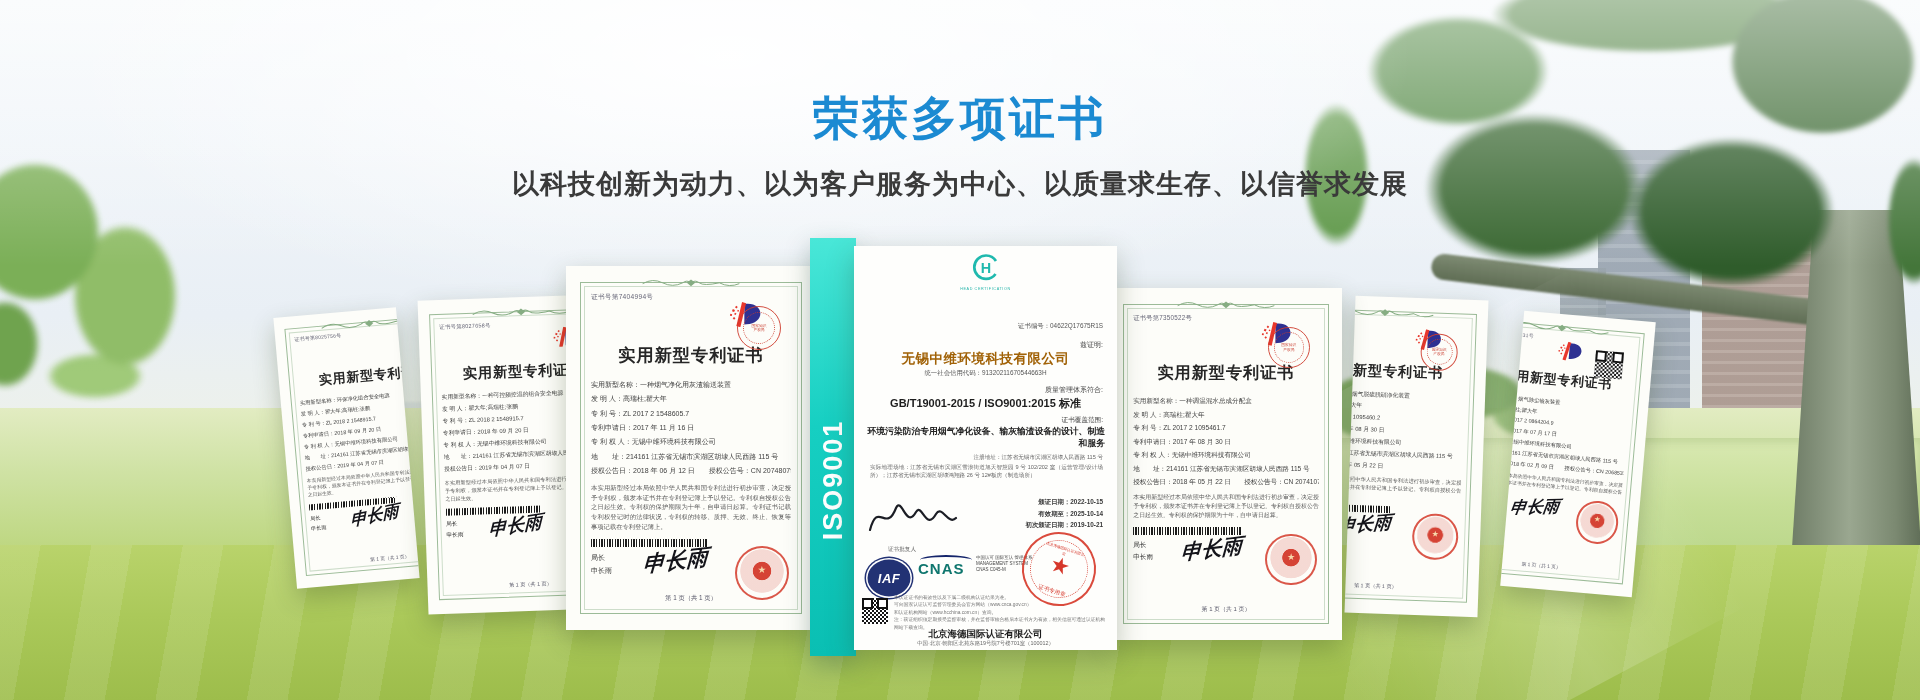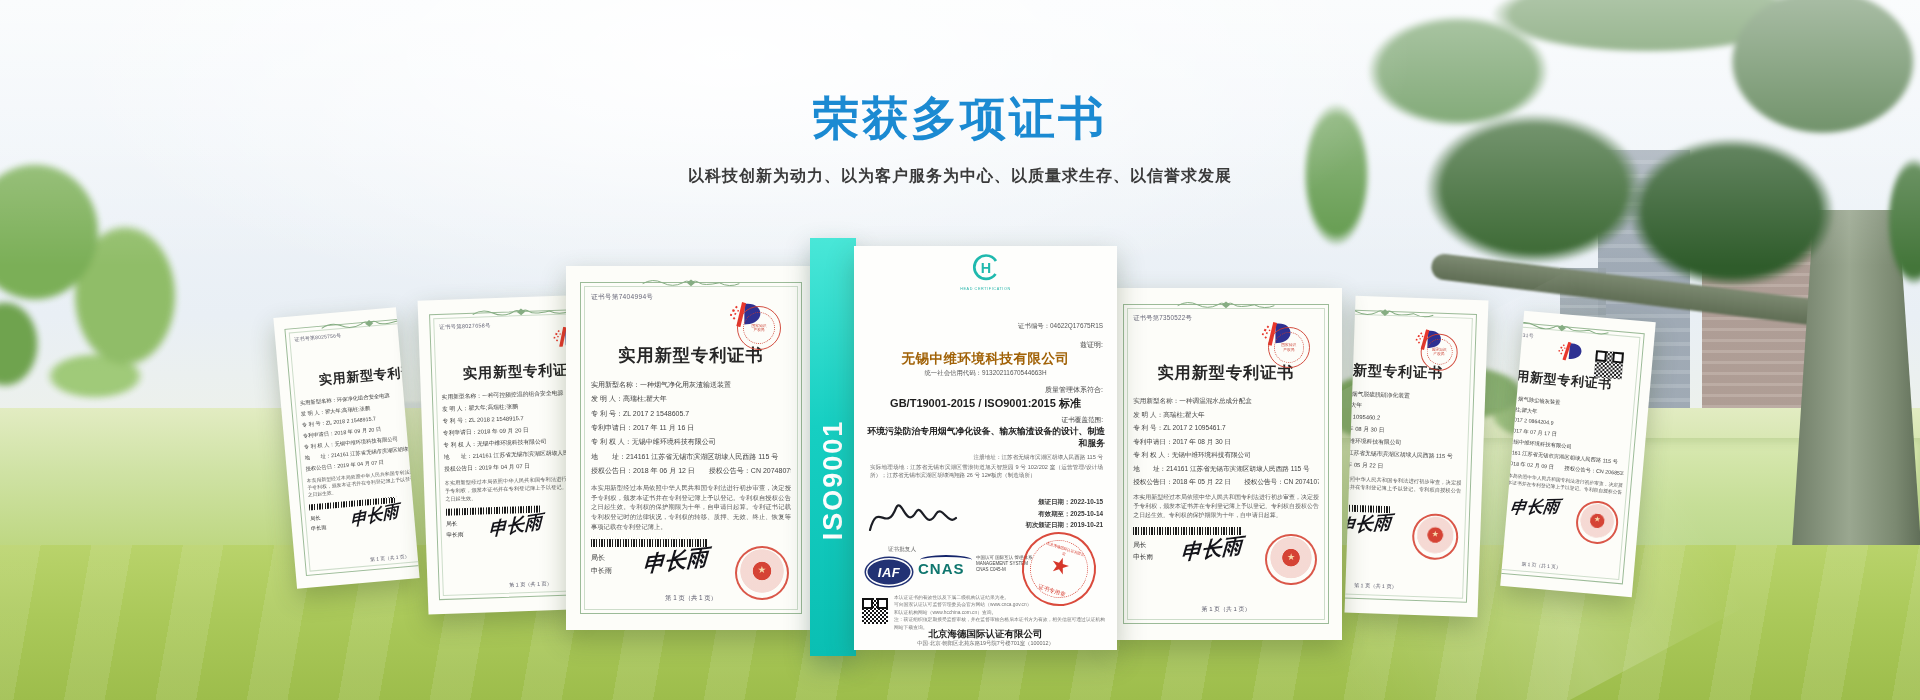--- a/index.html
+++ b/index.html
@@ -51,21 +51,21 @@
   .lawn-fore{position:absolute;left:0;top:545px;width:1920px;height:155px;
     background:linear-gradient(180deg,#b9d36b 0%,#abc95a 45%,#9dbd4b 100%);}
   .lawn-fore::after{content:"";position:absolute;inset:0;background:repeating-linear-gradient(100deg,rgba(255,255,255,.10) 0 40px,rgba(255,255,255,0) 40px 90px);}
   .beam{position:absolute;left:1280px;top:300px;width:560px;height:380px;transform:rotate(-28deg);opacity:.20;background:linear-gradient(90deg,transparent,#ffffff 40%,transparent 70%);}
   .haze{position:absolute;inset:0;background:
       radial-gradient(ellipse 1100px 420px at 38% 8%,rgba(255,255,255,.95) 0%,rgba(255,255,255,0) 62%),
       linear-gradient(180deg,rgba(255,255,255,.55) 0%,rgba(255,255,255,0) 38%);}
 
   
   .title{position:absolute;left:0;right:0;top:88px;text-align:center;font-size:46px;font-weight:800;color:#1b8ad2;letter-spacing:3px;z-index:12;}
-  .subtitle{position:absolute;left:0;right:0;top:166px;text-align:center;font-size:16px;font-weight:600;color:#3a3a3a;letter-spacing:1px;z-index:12;}
+  .subtitle{position:absolute;left:0;right:0;top:166px;text-align:center;font-size:27px;font-weight:600;color:#3a3a3a;letter-spacing:1px;z-index:12;}
 
   
   .pc{position:absolute;background:#fdfdf9;box-shadow:0 10px 24px rgba(55,75,35,.30);overflow:hidden;}
   .pc-in{position:absolute;top:0;bottom:0;}
   .pc-frame{position:absolute;inset:4.5% 5.5%;border:1px solid #9cbb98;pointer-events:none;}
   .pc-frame::before{content:"";position:absolute;inset:3px;border:1px solid #cdddca;}
   .pc-orn{position:absolute;top:3%;left:50%;transform:translateX(-50%);width:52%;height:10px;color:#86ad83;}
   .pc-body{position:absolute;inset:7.5% 10% 5% 10%;}
   .pc-no{font-size:.95em;color:#667;letter-spacing:.04em;}
   .pc-logo{position:absolute;top:1.2em;right:14%;width:5em;height:3.6em;}
@@ -118,21 +118,21 @@
   .cc-credit{top:123px;text-align:center;font-size:6.4px;color:#555;}
   .cc-conform{top:139px;right:14px;left:auto;font-size:7px;color:#444;text-align:right;}
   .cc-standard{top:150px;text-align:center;font-weight:800;font-size:11px;color:#1d1d1d;}
   .cc-scopelabel{top:170px;right:14px;left:auto;font-size:6.6px;color:#444;text-align:right;}
   .cc-scope{top:180px;left:12px;right:12px;font-weight:800;font-size:8.8px;color:#222;text-align:right;line-height:1.35;}
   .cc-addr1{top:208px;left:16px;right:14px;font-size:5.6px;color:#666;text-align:right;}
   .cc-addr2{top:217px;left:16px;right:14px;font-size:5.6px;color:#666;text-align:justify;line-height:1.5;}
   .cc-dates{top:250px;right:14px;left:auto;text-align:right;font-size:6.4px;font-weight:700;color:#3a3a3a;line-height:1.8;}
   .cc-sigsvg{position:absolute;left:10px;top:244px;width:96px;height:52px;}
   .cc-signlabel{top:300px;left:34px;right:auto;font-size:5.6px;color:#555;}
-  .iaf{position:absolute;left:12px;top:312px;width:46px;height:28px;border-radius:50%;background:#223274;box-shadow:inset 0 0 0 1.5px #fff,0 0 0 1.5px #223274;display:flex;align-items:center;justify-content:center;color:#fff;font-weight:800;font-style:italic;font-size:13px;letter-spacing:.5px;}
+  .iaf{position:absolute;left:12px;top:312px;width:46px;height:40px;border-radius:50%;background:#223274;box-shadow:inset 0 0 0 1.5px #fff,0 0 0 1.5px #223274;display:flex;align-items:center;justify-content:center;color:#fff;font-weight:800;font-style:italic;font-size:13px;letter-spacing:.5px;}
   .cnas{position:absolute;left:64px;top:314px;font-weight:800;font-size:15px;color:#0f766e;letter-spacing:1px;}
   .cnas::before{content:"";position:absolute;left:2px;top:-5px;width:52px;height:8px;border-top:2px solid #15256b;border-radius:50%;}
   .cnas-cap{position:absolute;left:122px;top:308px;font-size:5px;color:#444;line-height:1.35;transform:scale(.9);transform-origin:left top;}
   .cc-seal{position:absolute;left:168px;top:286px;width:70px;height:70px;border-radius:50%;border:2px solid rgba(214,55,40,.9);transform:rotate(18deg);}
   .cc-seal::before{content:"";position:absolute;inset:9%;border-radius:50%;border:1px dotted rgba(214,55,40,.8);}
   .cc-seal .star{position:absolute;left:50%;top:46%;transform:translate(-50%,-50%);color:#d6372a;font-size:22px;}
   .cc-seal .ring{position:absolute;top:8px;left:0;right:0;text-align:center;font-size:6px;color:#d6372a;transform:scale(.6);}
   .cc-seal .sub{position:absolute;bottom:7px;left:0;right:0;text-align:center;font-size:7px;color:#d6372a;transform:scale(.8);}
   .cc-qr{position:absolute;left:8px;top:352px;width:26px;height:26px;}
   .cc-notes{position:absolute;left:40px;right:8px;top:348px;font-size:4.8px;color:#777;line-height:1.55;}

